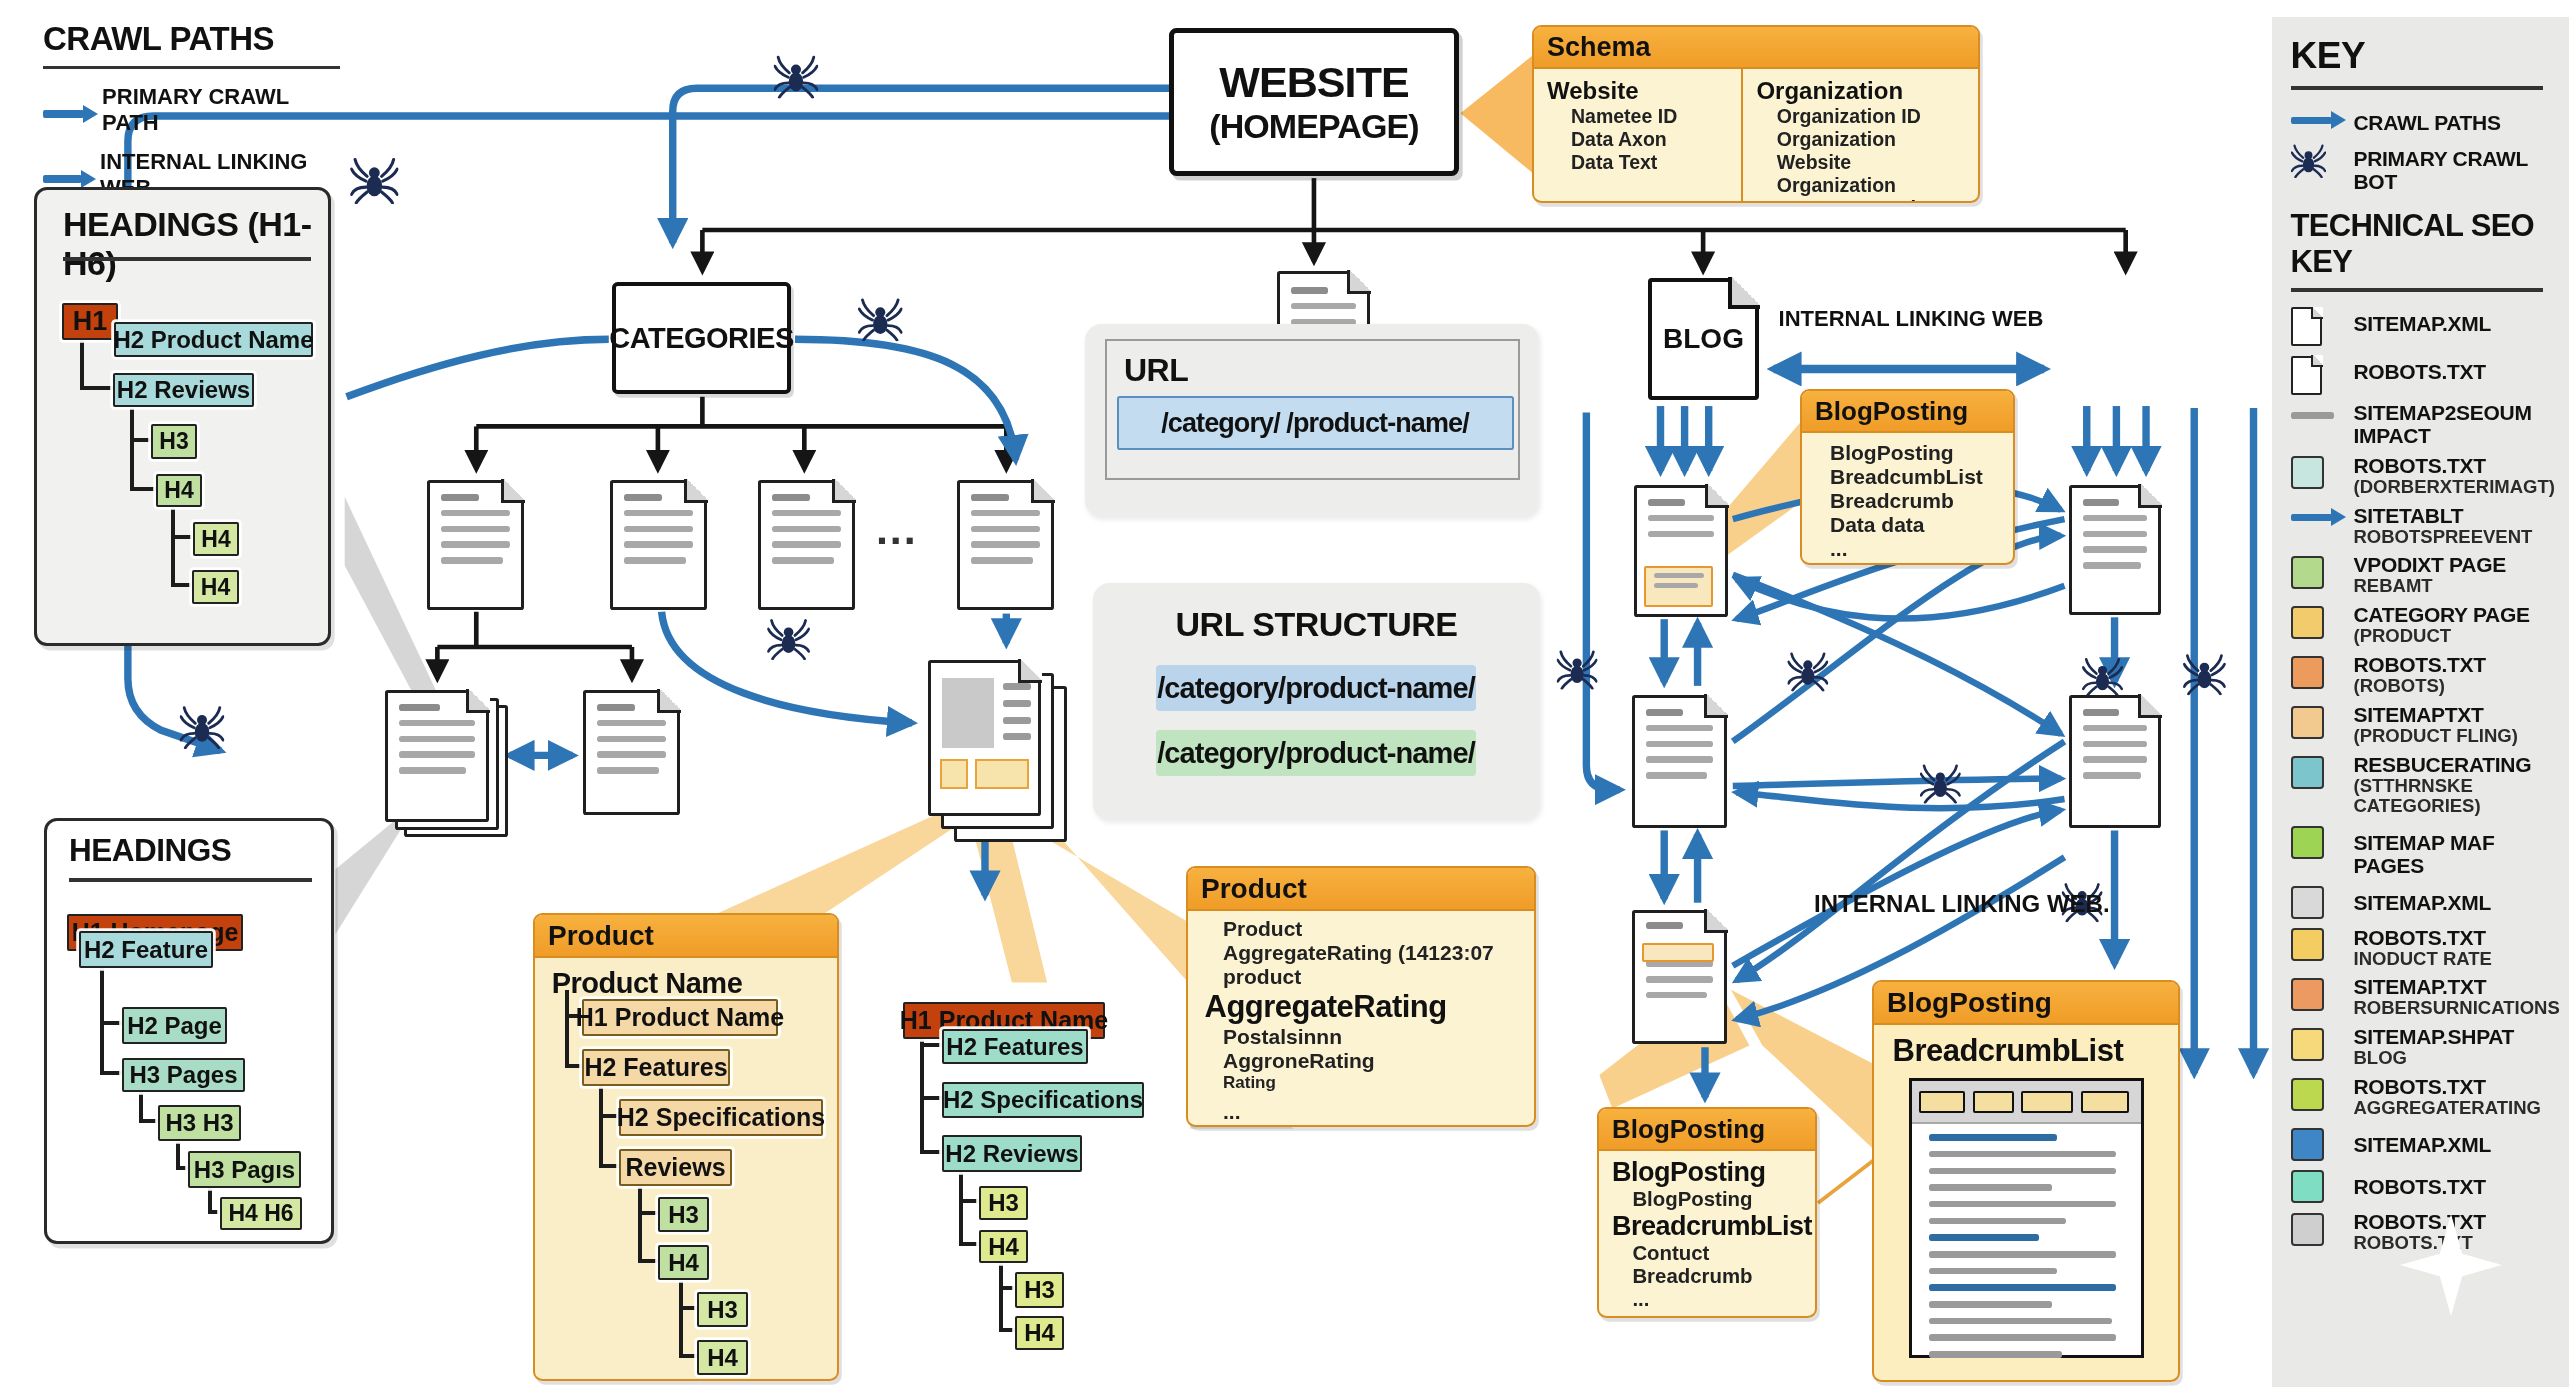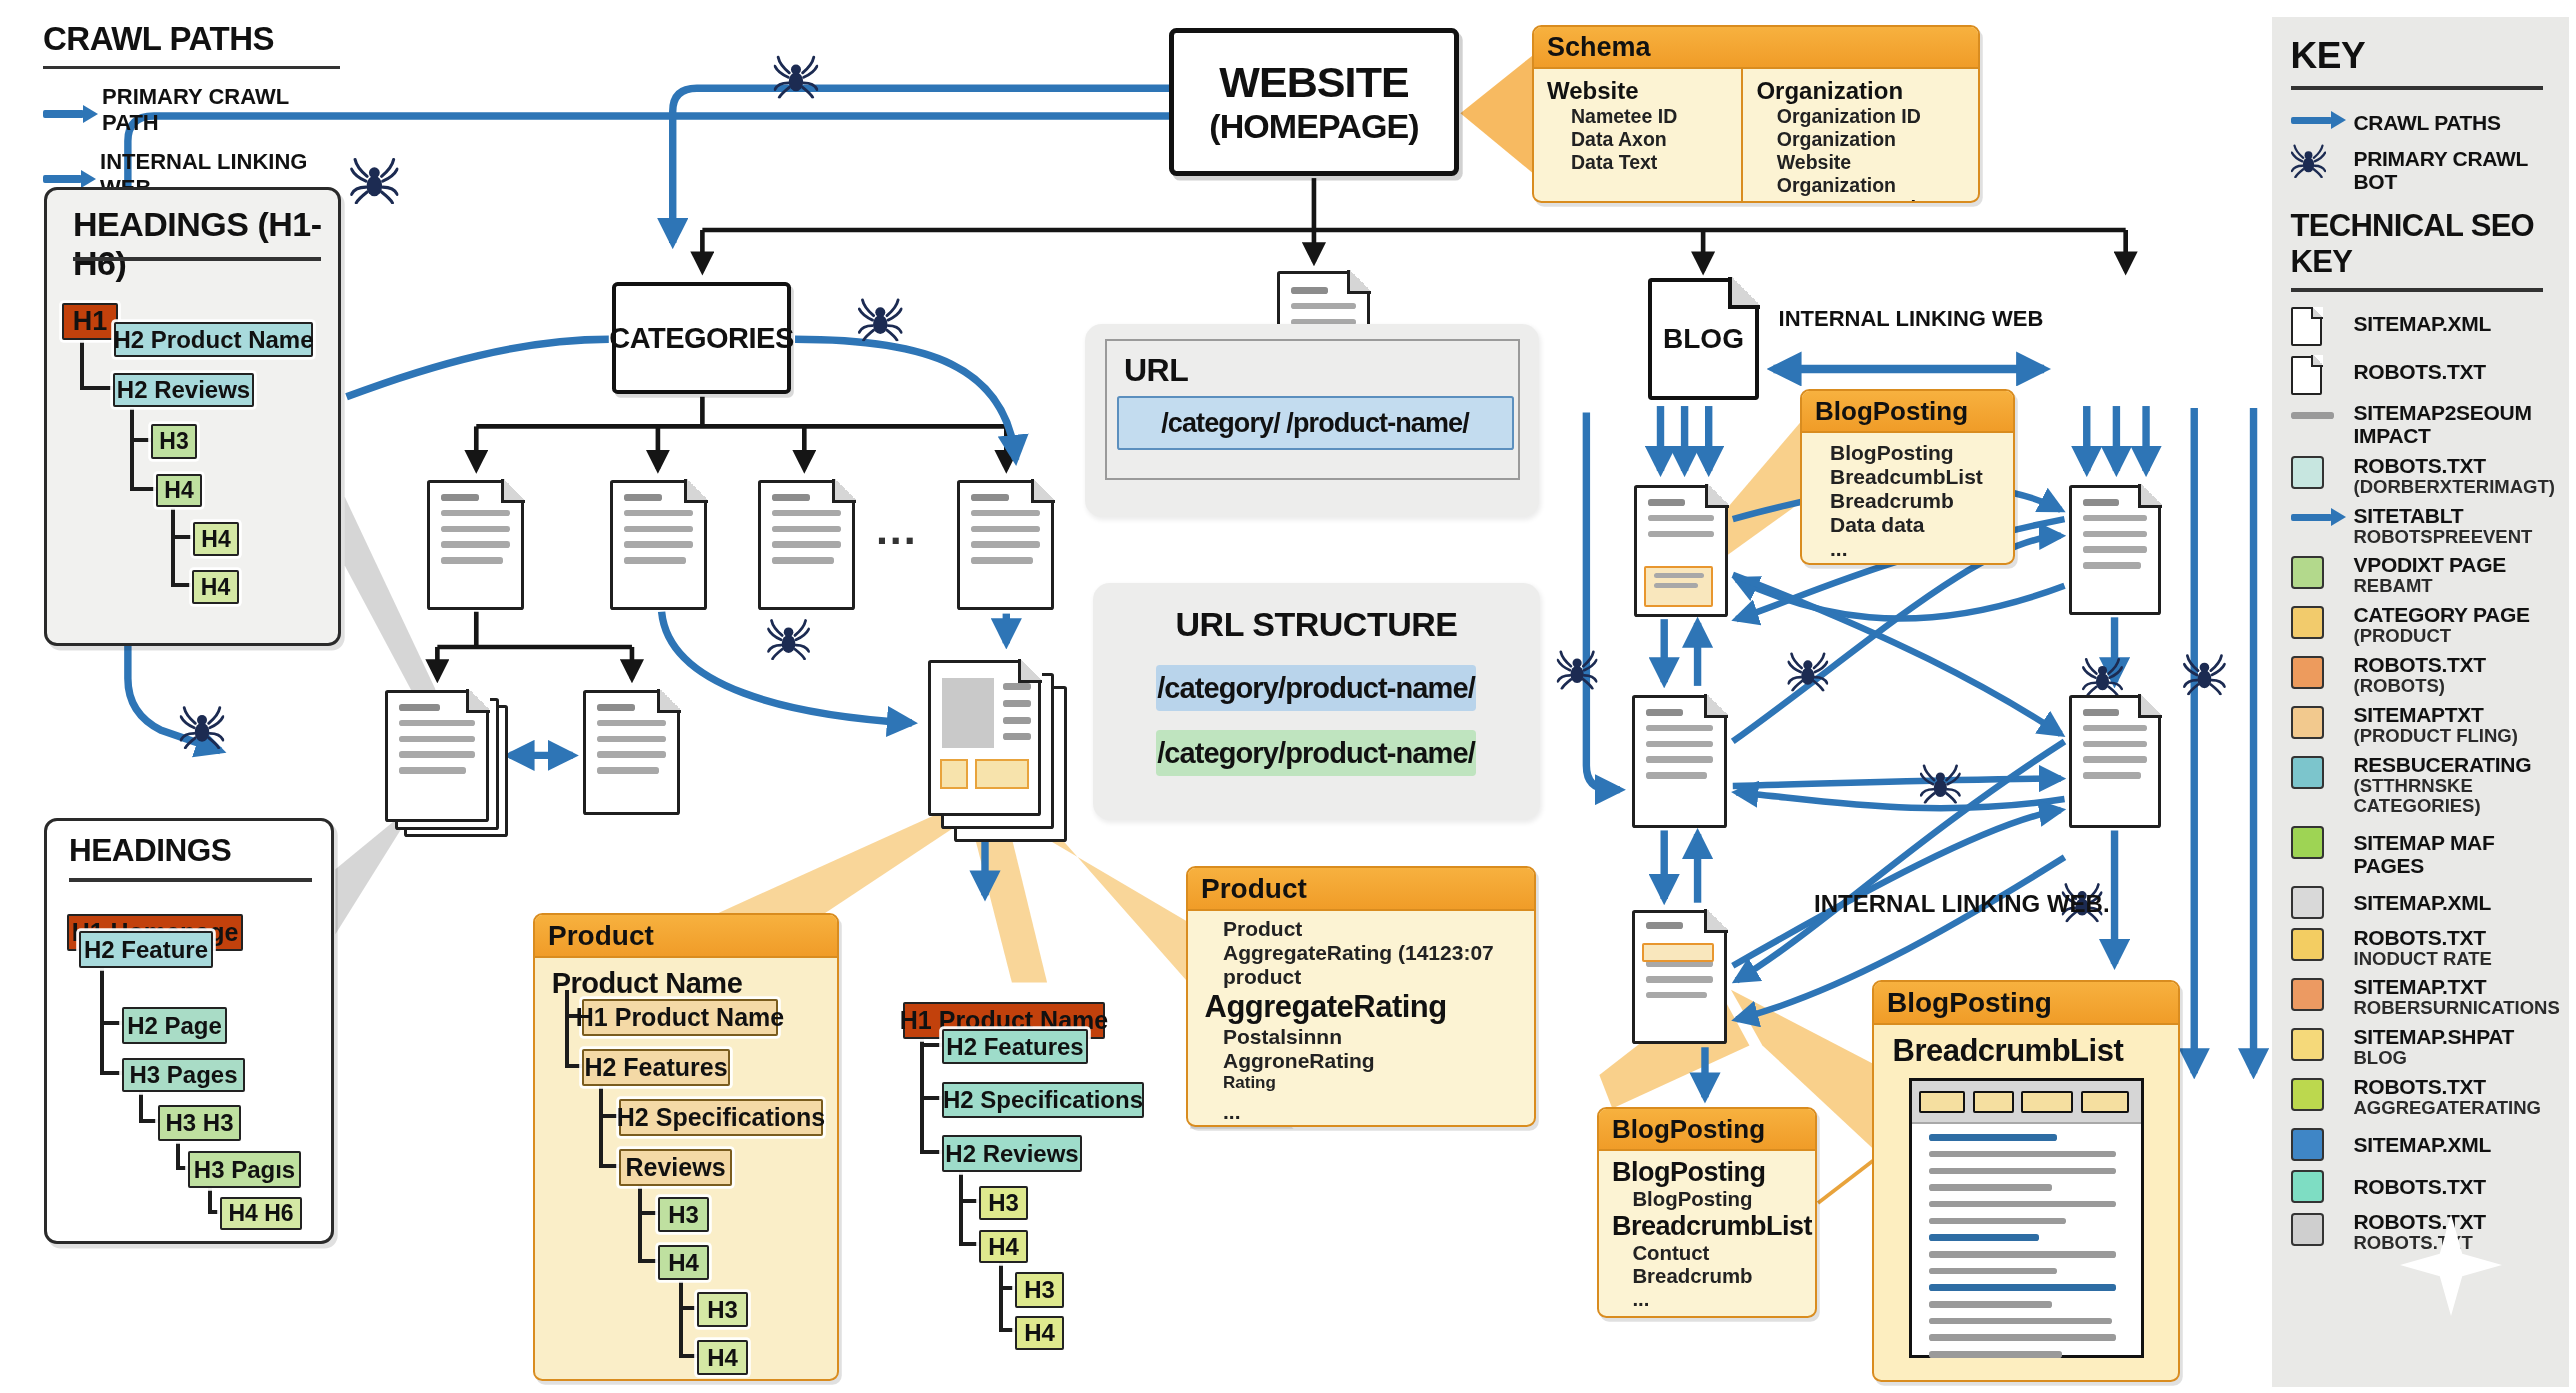--- a/index.html
+++ b/index.html
@@ -240,21 +240,21 @@
     <div style="display:flex;align-items:center;gap:18.5px;margin-bottom:13px">
       <span class="karrow"></span>
       <span style="font-weight:700;font-size:22px">PRIMARY CRAWL PATH</span>
     </div>
     <div style="display:flex;align-items:center;gap:18.5px">
       <span class="karrow"></span>
       <span style="font-weight:700;font-size:22px">INTERNAL LINKING WEB</span>
     </div>
   </div>
 
-  <div class="panel panel-gray" style="left:44px;top:187px;width:297px;height:459px">
+  <div class="panel panel-gray" style="left:34px;top:187px;width:297px;height:459px">
     <div class="ptitle abs" style="left:26px;top:15px;font-size:34px">HEADINGS (H1-H6)</div>
     <div class="rule" style="left:26px;top:67px;width:248px"></div>
   </div>
   <div class="elb" style="left:80px;top:304px;width:34px;height:35px"></div>
   <div class="elb" style="left:80px;top:304px;width:33px;height:86px"></div>
   <div class="elb" style="left:130px;top:408px;width:21px;height:34px"></div>
   <div class="elb" style="left:130px;top:408px;width:26px;height:83px"></div>
   <div class="elb" style="left:171px;top:508px;width:21px;height:31px"></div>
   <div class="elb" style="left:171px;top:508px;width:20.4px;height:79px"></div>
   <div class="node n-blue" style="left:62px;top:267px;width:56px;height:37px;font-size:27px">H1</div>

